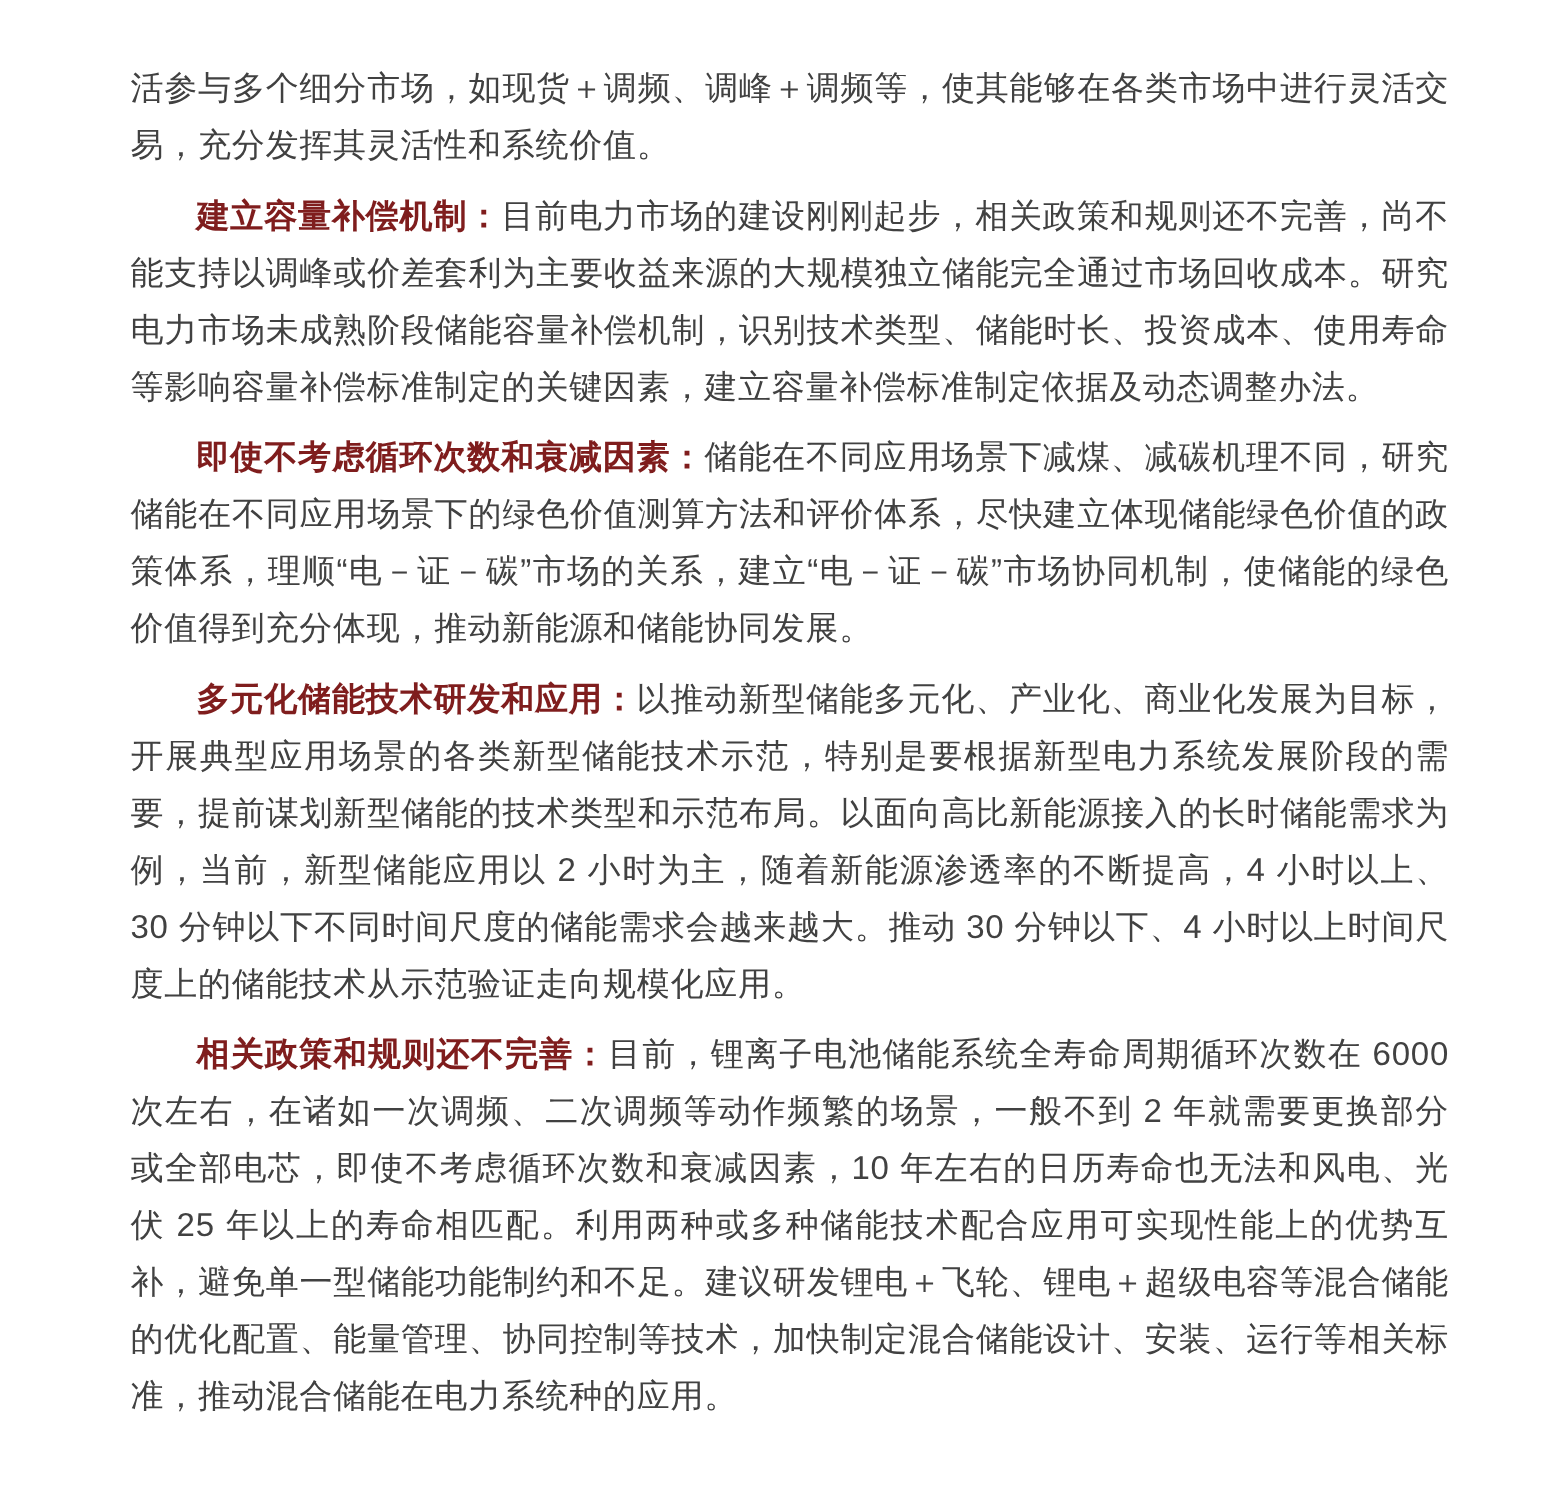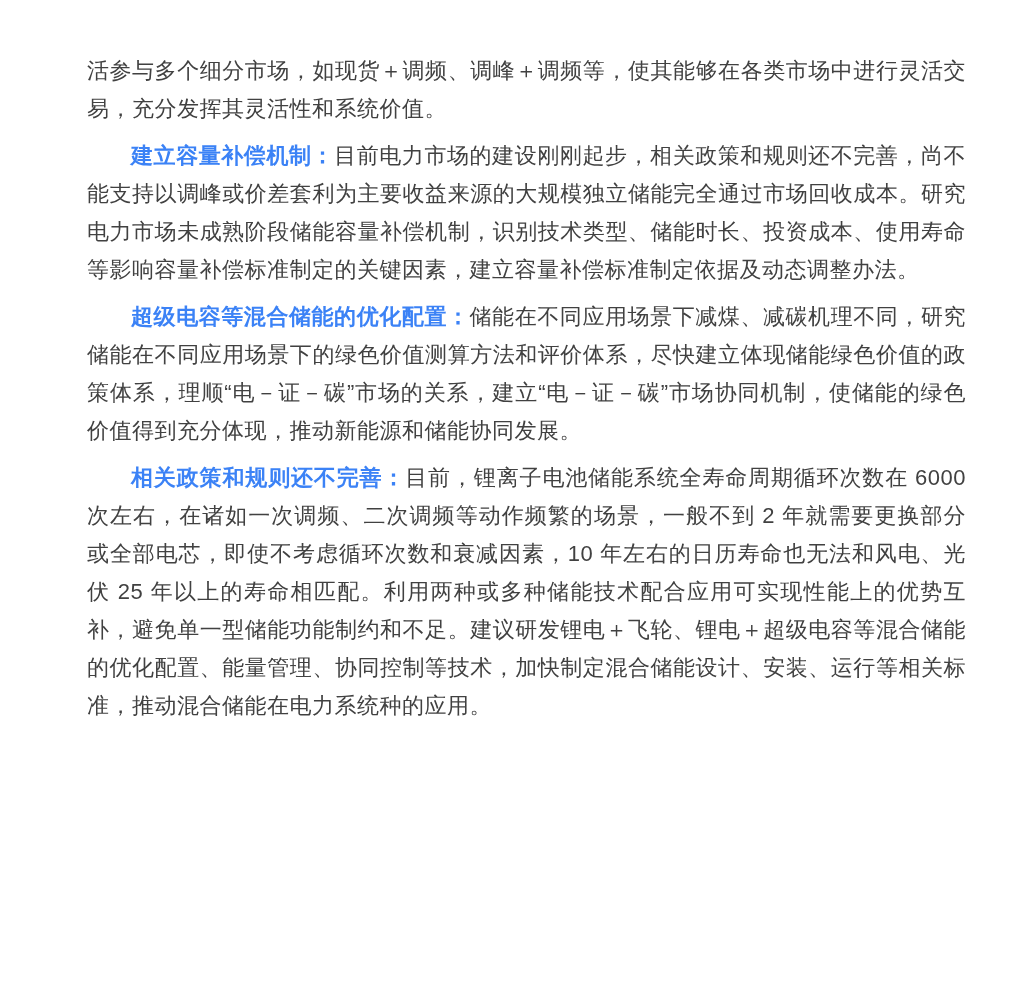--- a/index.html
+++ b/index.html
@@ -7,53 +7,54 @@
     padding: 0;
     background: #ffffff;
   }
   .page {
     position: relative;
     width: 1036px;
     height: 1001px;
     background: #ffffff;
     overflow: hidden;
     box-sizing: border-box;
-    padding: 52px 70px 0 87px;
+    padding: 40px 70px 0 87px;
   }
   .content {
     font-family: "Liberation Sans", "DejaVu Sans", sans-serif;
     font-size: 22px;
     line-height: 38px;
     color: #414141;
     text-align: justify;
     letter-spacing: 0.5px;
   }
   p.para {
     margin: 0 0 9px 0;
   }
   p.para.indented {
     text-indent: 2em;
   }
   .para-heading {
     font-weight: 700;
-    color: #3b82f6;
+    color: #7f1d1d;
   }
   .para-text {
     font-weight: 400;
   }
 </style>
 </head>
 <body>
 
 <div class="page">
   <div class="content">
 
     <p class="para"><span class="para-heading"></span><span class="para-text">活参与多个细分市场，如现货＋调频、调峰＋调频等，使其能够在各类市场中进行灵活交易，充分发挥其灵活性和系统价值。</span></p>
 
     <p class="para indented"><span class="para-heading">建立容量补偿机制：</span><span class="para-text">目前电力市场的建设刚刚起步，相关政策和规则还不完善，尚不能支持以调峰或价差套利为主要收益来源的大规模独立储能完全通过市场回收成本。研究电力市场未成熟阶段储能容量补偿机制，识别技术类型、储能时长、投资成本、使用寿命等影响容量补偿标准制定的关键因素，建立容量补偿标准制定依据及动态调整办法。</span></p>
 
-    <p class="para indented"><span class="para-heading">超级电容等混合储能的优化配置：</span><span class="para-text">储能在不同应用场景下减煤、减碳机理不同，研究储能在不同应用场景下的绿色价值测算方法和评价体系，尽快建立体现储能绿色价值的政策体系，理顺“电－证－碳”市场的关系，建立“电－证－碳”市场协同机制，使储能的绿色价值得到充分体现，推动新能源和储能协同发展。</span></p>
+    <p class="para indented"><span class="para-heading">即使不考虑循环次数和衰减因素：</span><span class="para-text">储能在不同应用场景下减煤、减碳机理不同，研究储能在不同应用场景下的绿色价值测算方法和评价体系，尽快建立体现储能绿色价值的政策体系，理顺“电－证－碳”市场的关系，建立“电－证－碳”市场协同机制，使储能的绿色价值得到充分体现，推动新能源和储能协同发展。</span></p>
 
+    <p class="para indented"><span class="para-heading">多元化储能技术研发和应用：</span><span class="para-text">以推动新型储能多元化、产业化、商业化发展为目标，开展典型应用场景的各类新型储能技术示范，特别是要根据新型电力系统发展阶段的需要，提前谋划新型储能的技术类型和示范布局。以面向高比新能源接入的长时储能需求为例，当前，新型储能应用以 2 小时为主，随着新能源渗透率的不断提高，4 小时以上、30 分钟以下不同时间尺度的储能需求会越来越大。推动 30 分钟以下、4 小时以上时间尺度上的储能技术从示范验证走向规模化应用。</span></p>
 
     <p class="para indented"><span class="para-heading">相关政策和规则还不完善：</span><span class="para-text">目前，锂离子电池储能系统全寿命周期循环次数在 6000 次左右，在诸如一次调频、二次调频等动作频繁的场景，一般不到 2 年就需要更换部分或全部电芯，即使不考虑循环次数和衰减因素，10 年左右的日历寿命也无法和风电、光伏 25 年以上的寿命相匹配。利用两种或多种储能技术配合应用可实现性能上的优势互补，避免单一型储能功能制约和不足。建议研发锂电＋飞轮、锂电＋超级电容等混合储能的优化配置、能量管理、协同控制等技术，加快制定混合储能设计、安装、运行等相关标准，推动混合储能在电力系统种的应用。</span></p>
 
   </div>
 </div>
 
 </body></html>

